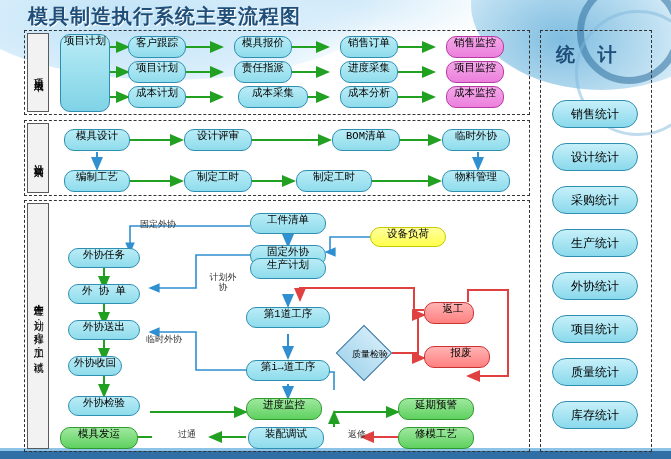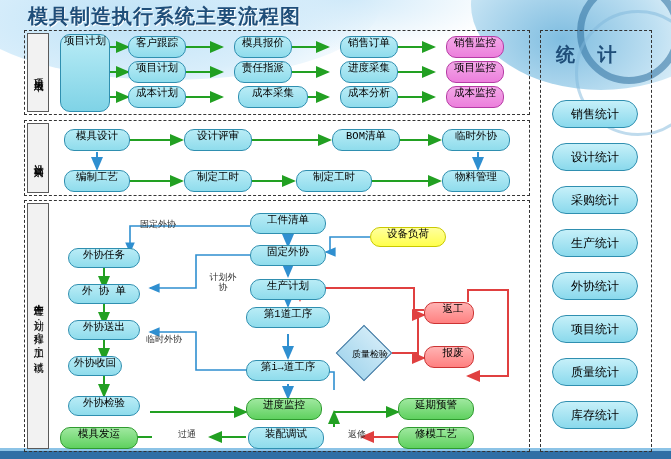--- a/index.html
+++ b/index.html
@@ -278,21 +278,21 @@
 <div class="box cyan" style="left:442px;top:170px;width:68px;height:22px;">
     <span>物料管理</span>
   </div>
 
 <div class="box cyan" style="left:250px;top:213px;width:76px;height:21px;">
     <span>工件清单</span>
   </div>
 <div class="box cyan" style="left:250px;top:245px;width:76px;height:21px;">
     <span>固定外协</span>
   </div>
-<div class="box cyan" style="left:250px;top:279px;width:76px;height:21px;">
+<div class="box cyan" style="left:250px;top:258px;width:76px;height:21px;">
     <span>生产计划</span>
   </div>
 <div class="box cyan" style="left:246px;top:307px;width:84px;height:21px;">
     <span>第1道工序</span>
   </div>
 <div class="box cyan" style="left:246px;top:360px;width:84px;height:21px;">
     <span>第i→道工序</span>
   </div>
 
 <div class="box yellow" style="left:370px;top:227px;width:76px;height:20px;">
@@ -314,21 +314,21 @@
 <div class="box cyan" style="left:68px;top:396px;width:72px;height:20px;">
     <span>外协检验</span>
   </div>
 
 <div class="diamond" style="left:344px;top:333px;width:40px;height:40px;"></div>
 <div class="diamond-label" style="left:340px;top:348px;width:48px;">质量检验</div>
 
 <div class="box red" style="left:424px;top:302px;width:50px;height:22px;">
     <span>返工</span>
   </div>
-<div class="box red" style="left:424px;top:346px;width:50px;height:22px;">
+<div class="box red" style="left:424px;top:346px;width:66px;height:22px;">
     <span>报废</span>
   </div>
 
 <div class="box green" style="left:246px;top:398px;width:76px;height:22px;">
     <span>进度监控</span>
   </div>
 <div class="box green" style="left:398px;top:398px;width:76px;height:22px;">
     <span>延期预警</span>
   </div>
 <div class="box green" style="left:60px;top:427px;width:78px;height:22px;">

